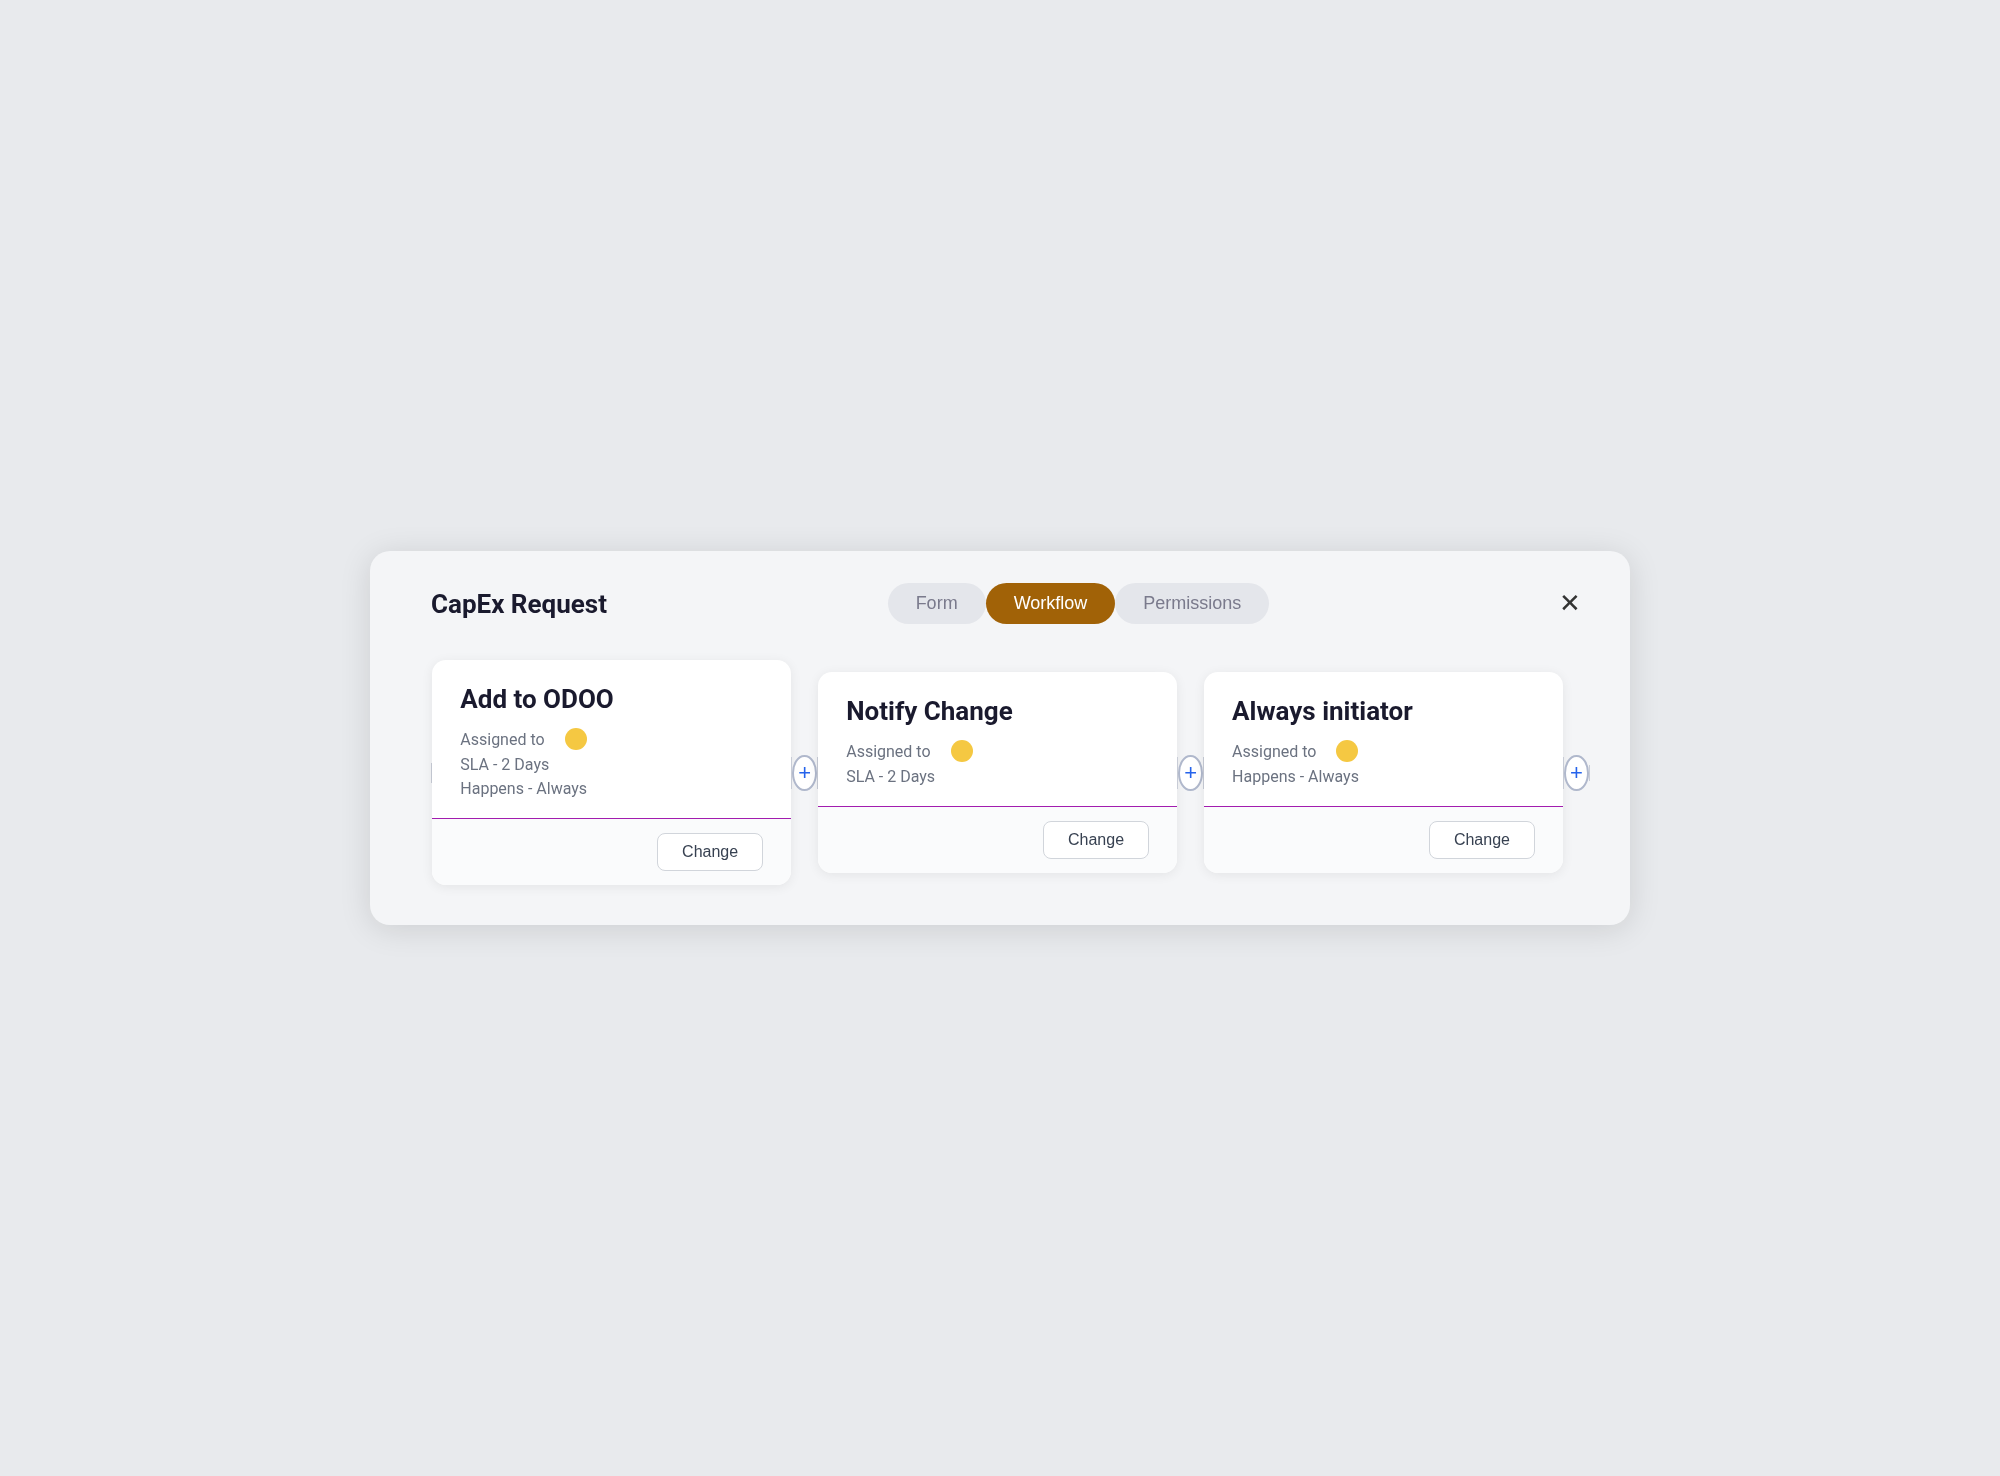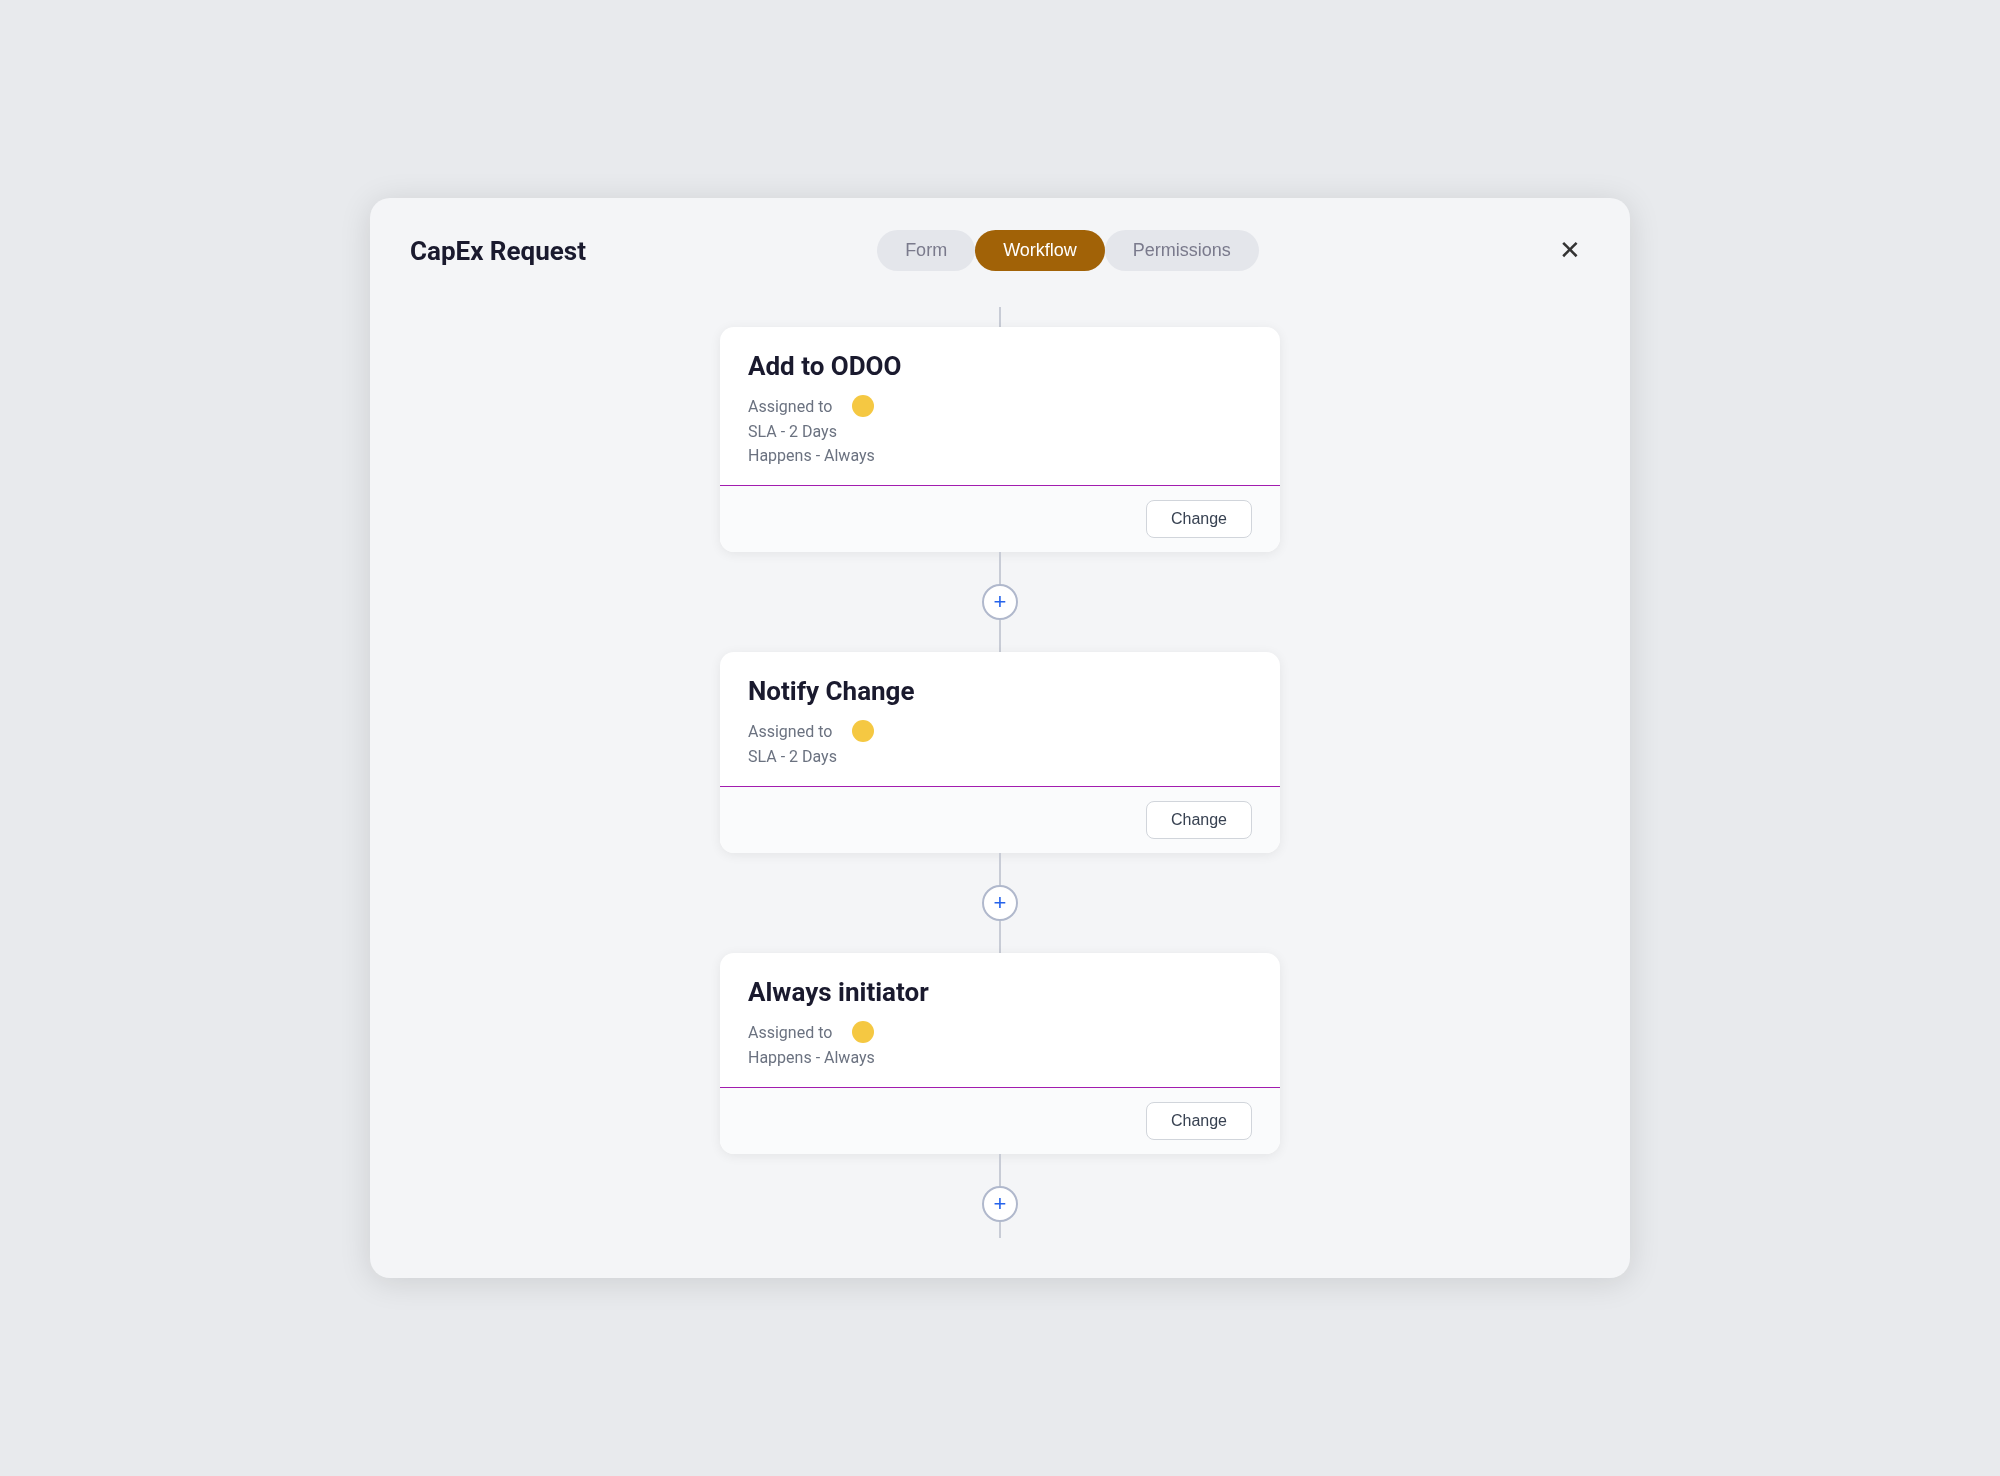--- a/index.html
+++ b/index.html
@@ -14,21 +14,21 @@
       justify-content: center;
       align-items: center;
       min-height: 100vh;
       font-family: -apple-system, BlinkMacSystemFont, 'Segoe UI', Roboto, sans-serif;
     }
 
     .modal-overlay {
       width: 1260px;
       background: #f4f5f7;
       border-radius: 20px;
-      padding: 32px 40px 40px 40px;
+      padding: 32px 40px 40px 61px;
       position: relative;
       box-shadow: 0 4px 32px rgba(0,0,0,0.12);
     }
 
     .modal-header {
       display: flex;
       align-items: center;
       justify-content: space-between;
       margin-bottom: 28px;
     }
@@ -72,21 +72,21 @@
       cursor: pointer;
       font-size: 26px;
       color: #333;
       background: none;
       border: none;
       border-radius: 50%;
     }
 
     .workflow-content {
       display: flex;
-      flex-direction: column;
+      flex-direction: row;
       align-items: center;
       padding-top: 8px;
     }
 
     .connector-line {
       width: 2px;
       height: 32px;
       background: #c8ccd6;
     }
 

